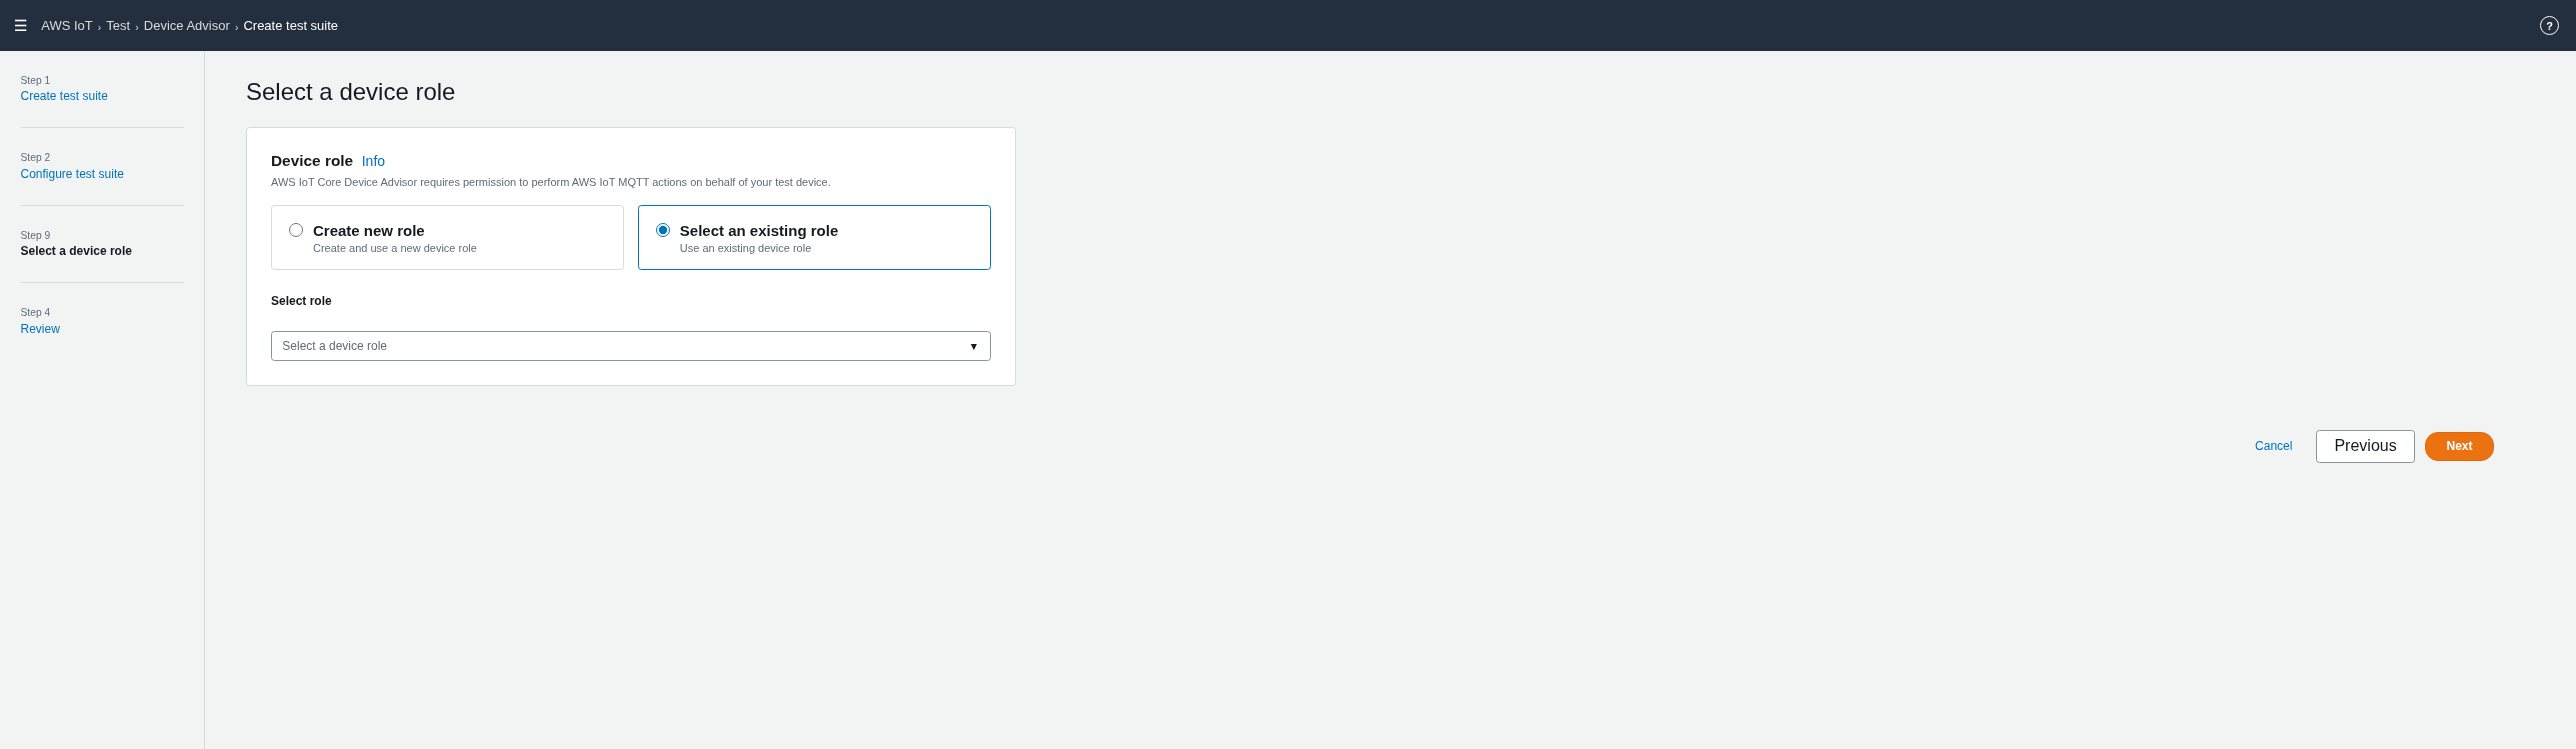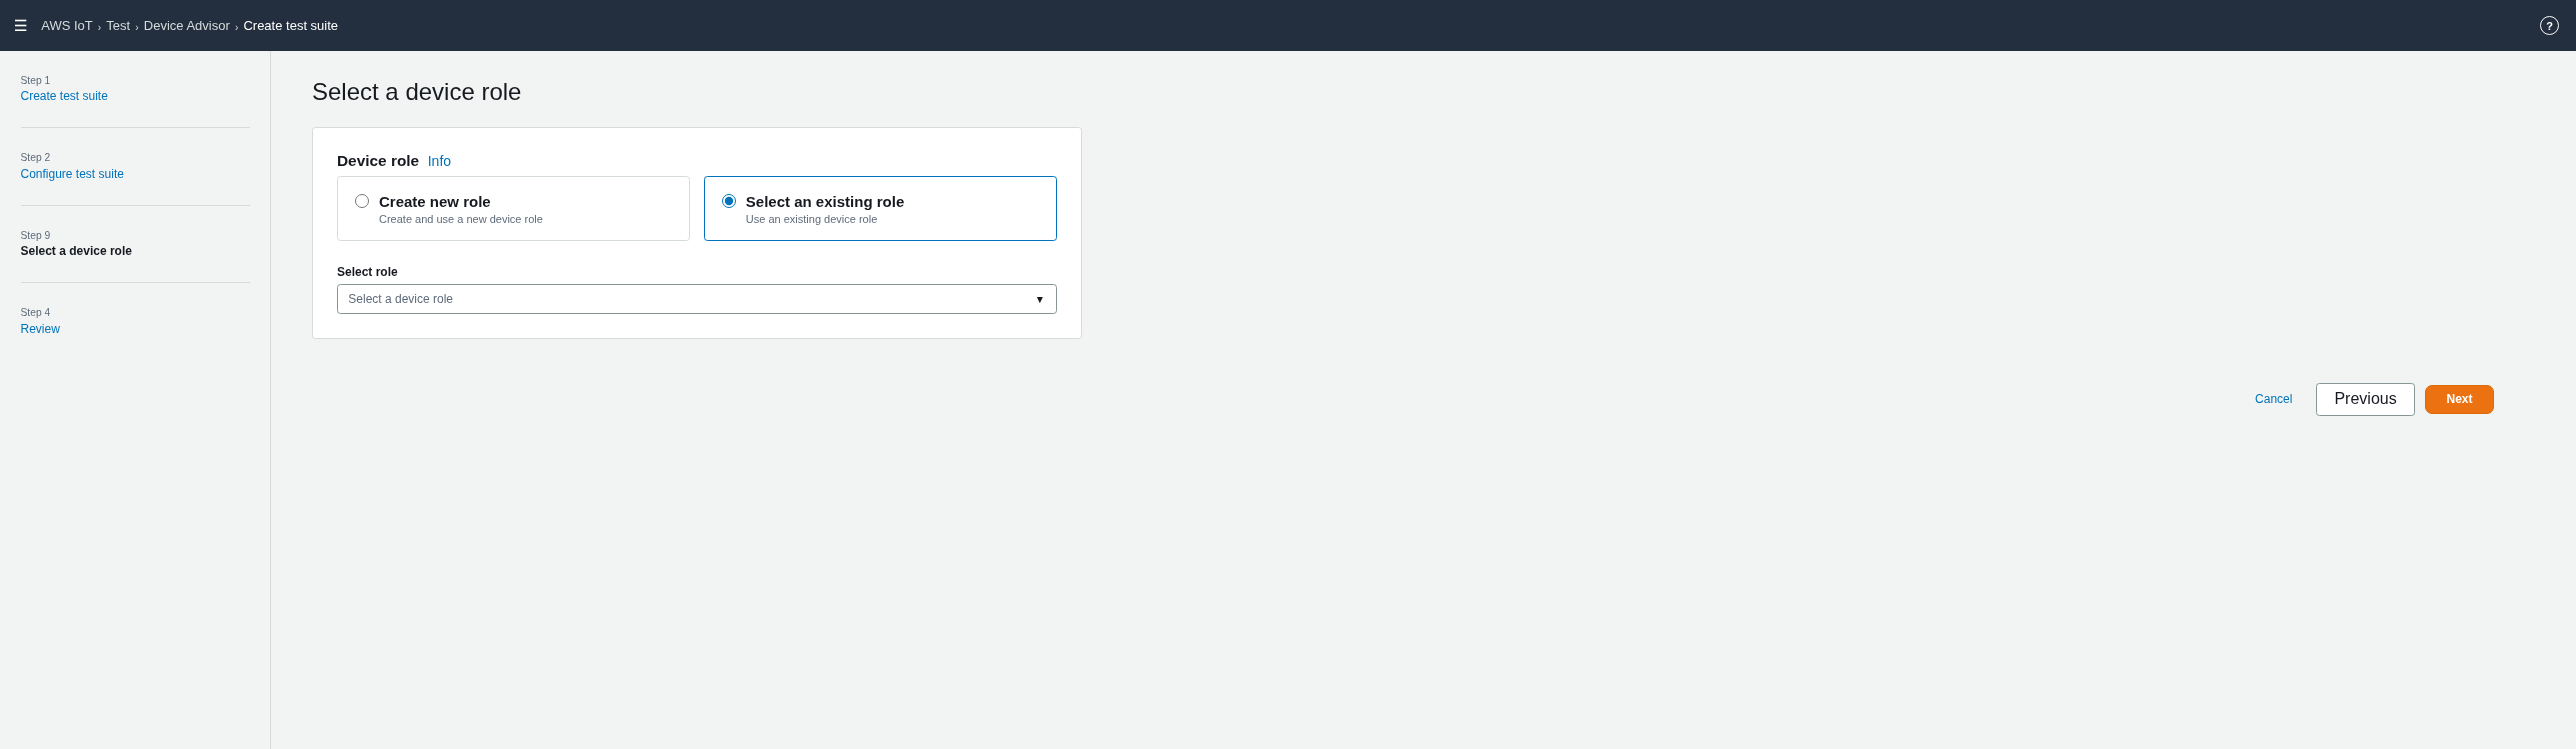--- a/index.html
+++ b/index.html
@@ -70,21 +70,21 @@
     }
 
     
     .main-layout {
       display: flex;
       min-height: calc(749px - 51px);
     }
 
     
     .sidebar {
-      width: 271px;
+      width: 205px;
       background-color: #f2f3f3;
       padding: 24px 20.5px;
       border-right: 0.9px solid #d5dbdb;
       flex-shrink: 0;
     }
 
     .step-item {
       margin-bottom: 24px;
     }
 
@@ -204,21 +204,21 @@
     .radio-card-content .radio-card-desc {
       font-size: 11px;
       color: #5f6b7a;
     }
 
     
     .select-role-label {
       font-size: 12px;
       font-weight: 700;
       color: #16191f;
-      margin-bottom: 5px;
+      margin-bottom: 23px;
     }
 
     .select-role-dropdown {
       width: 100%;
       padding: 6.8px 31px 6.8px 10.3px;
       border: 0.9px solid #879596;
       border-radius: 3.4px;
       font-size: 12px;
       color: #5f6b7a;
       appearance: none;
@@ -274,21 +274,21 @@
       font-weight: 500;
     }
 
     .btn-next {
       background: #ec7211;
       border: 0.9px solid #dd6b0c;
       color: white;
       font-size: 12px;
       cursor: pointer;
       padding: 6.8px 20.5px;
-      border-radius: 7px;
+      border-radius: 13px;
       font-weight: 700;
     }
 
     
     .help-circle {
       display: inline-flex;
       align-items: center;
       justify-content: center;
       width: 19px;
       height: 19px;
@@ -351,20 +351,21 @@
 
     <h1 class="page-title">Select a device role</h1>
 
     <div class="card">
 
       <div class="card-section-header">
         <span class="card-title">Device role</span>
         <a class="info-link">Info</a>
       </div>
 
+      <p class="card-description">AWS IoT Core Device Advisor requires permission to perform AWS IoT MQTT actions on behalf of your test device.</p>
 
       <div class="radio-cards">
 
         <div class="radio-card">
           <input type="radio" class="radio-input" name="device-role" style="">
           <div class="radio-card-content">
             <div class="radio-card-title">Create new role</div>
             <div class="radio-card-desc">Create and use a new device role</div>
           </div>
         </div>

